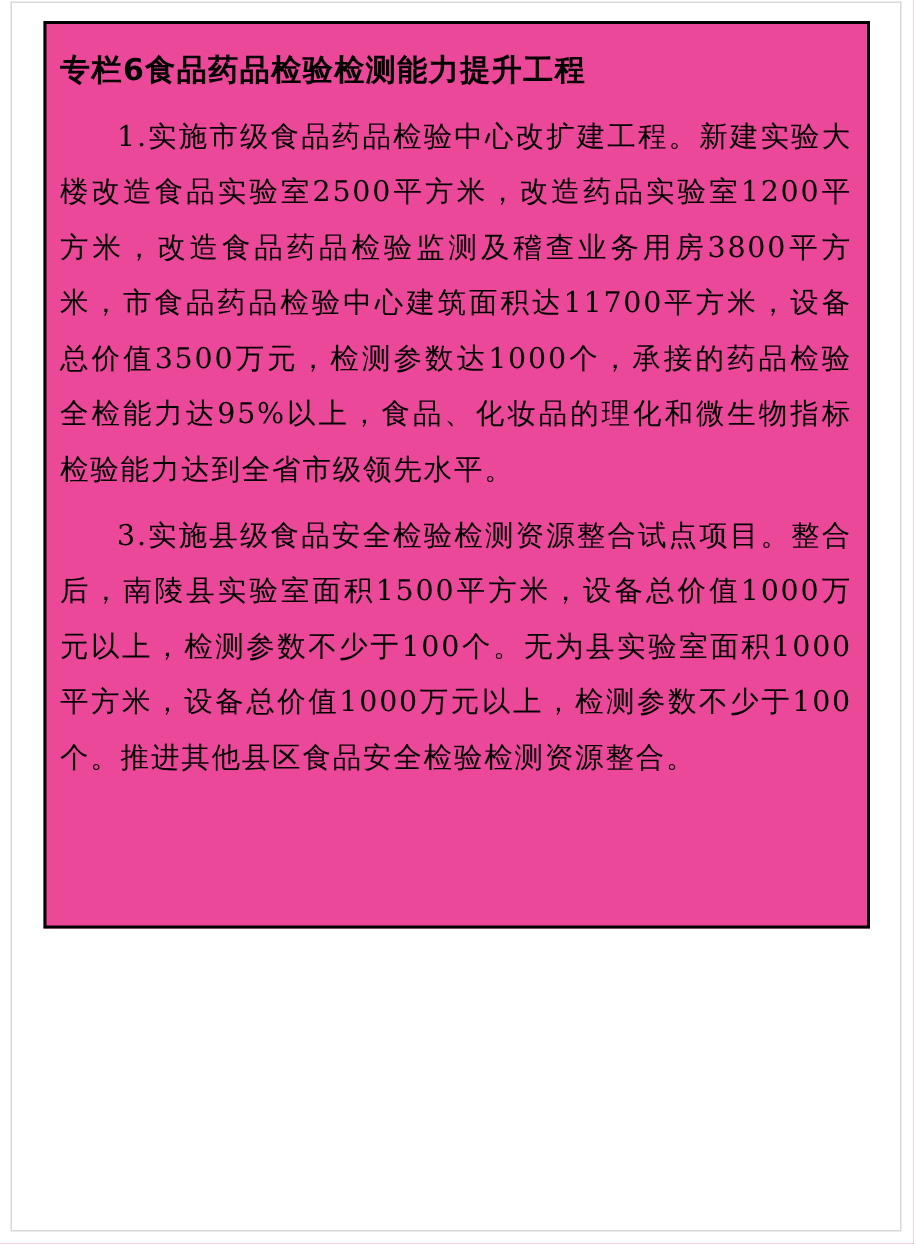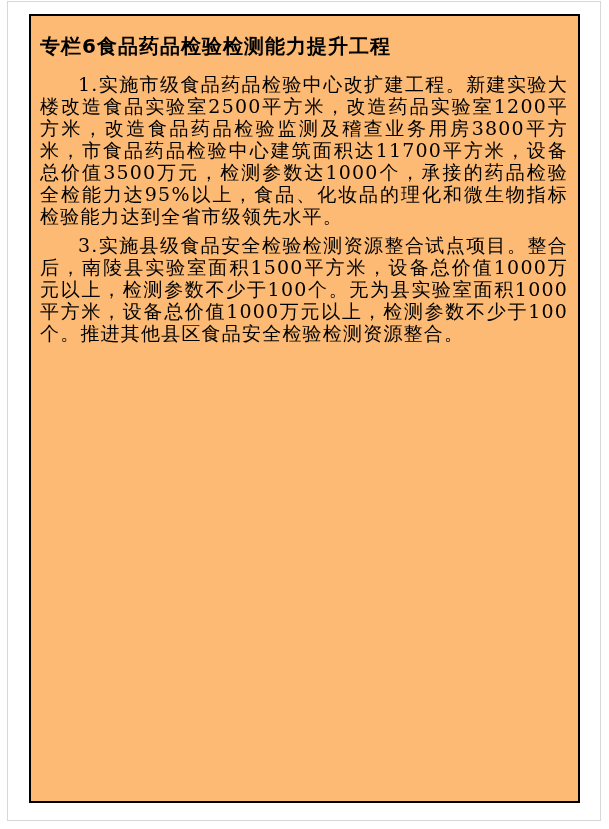--- a/index.html
+++ b/index.html
@@ -20,39 +20,39 @@
     width: 594px;
     height: 820px;
     background: #ffffff;
     border: 1px solid #d8d8d8;
   }
   .panel {
     position: absolute;
     left: 21px;
     top: 12px;
     width: 551px;
-    height: 789px;
+    height: 605px;
     border: 2px solid #000000;
     padding: 16px 10px 8px 9px;
     overflow: hidden;
-    background: #fdba74;
+    background: #ec4899;
   }
   .title {
     margin: 0;
     font-size: 20px;
     line-height: 28px;
     font-weight: bold;
     letter-spacing: 1px;
     font-family: "DejaVu Sans", "Liberation Sans", sans-serif;
     text-align: left;
   }
   .para {
     margin: 13px 0 0 0;
     font-size: 19px;
-    line-height: 22px;
+    line-height: 37px;
     letter-spacing: 1.2px;
     text-align: justify;
     text-justify: inter-character;
     text-indent: 2em;
     word-break: break-all;
   }
   .para-2 { margin-top: 7px; }
   .para-3 { margin-top: 23px; }
 </style>
 </head>

